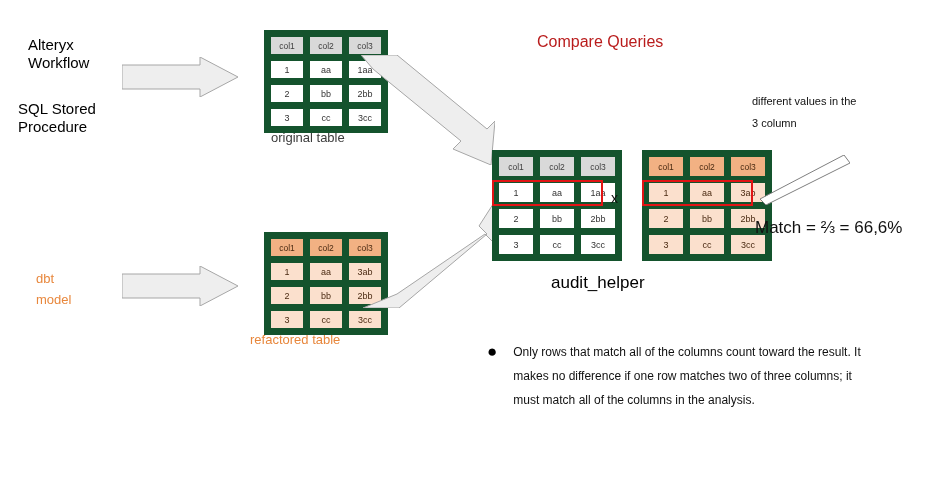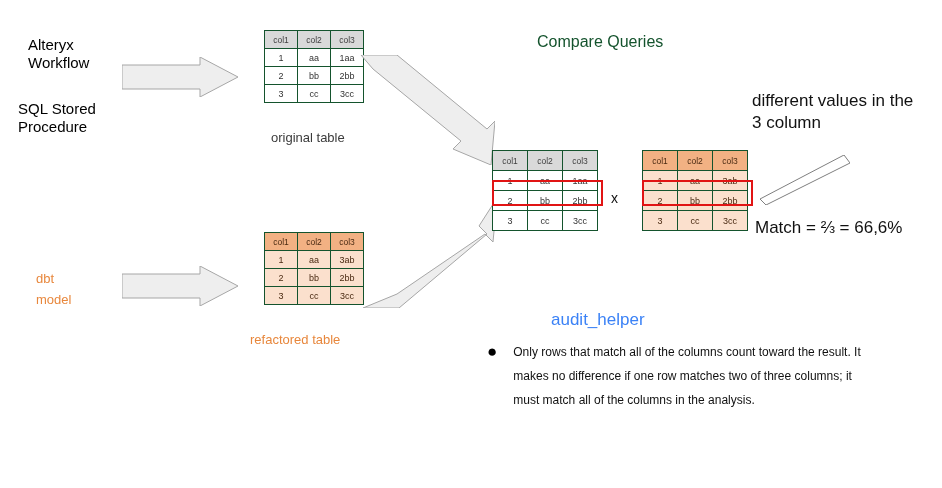--- a/index.html
+++ b/index.html
@@ -34,45 +34,44 @@
   .caption {
     font-size: 13px;
     color: #3b3b3b;
   }
   .caption-orange {
     font-size: 13px;
     color: #e8873c;
   }
   .title {
     font-size: 16px;
-    color: #14532d;
+    color: #b91c1c;
   }
   .big-label {
-    font-size: 17px;
+    font-size: 11px;
     color: #111;
     line-height: 22px;
   }
   .audit-helper {
     font-size: 17px;
-    color: #3b82f6;
-    margin-top: 37px;
+    color: #000000;
   }
   .match-text {
     font-size: 17px;
     color: #111;
   }
 
   
   table.tbl {
     border-collapse: collapse;
     font-size: 9px;
     color: #333;
   }
   table.tbl td, table.tbl th {
-    border: 1px solid #14532d;
+    border: 7px solid #14532d;
     text-align: center;
     font-weight: normal;
     padding: 0;
   }
   table.tbl th {
     background: #d9d9d9;
     color: #404040;
     font-size: 8.5px;
   }
   table.tbl td {

